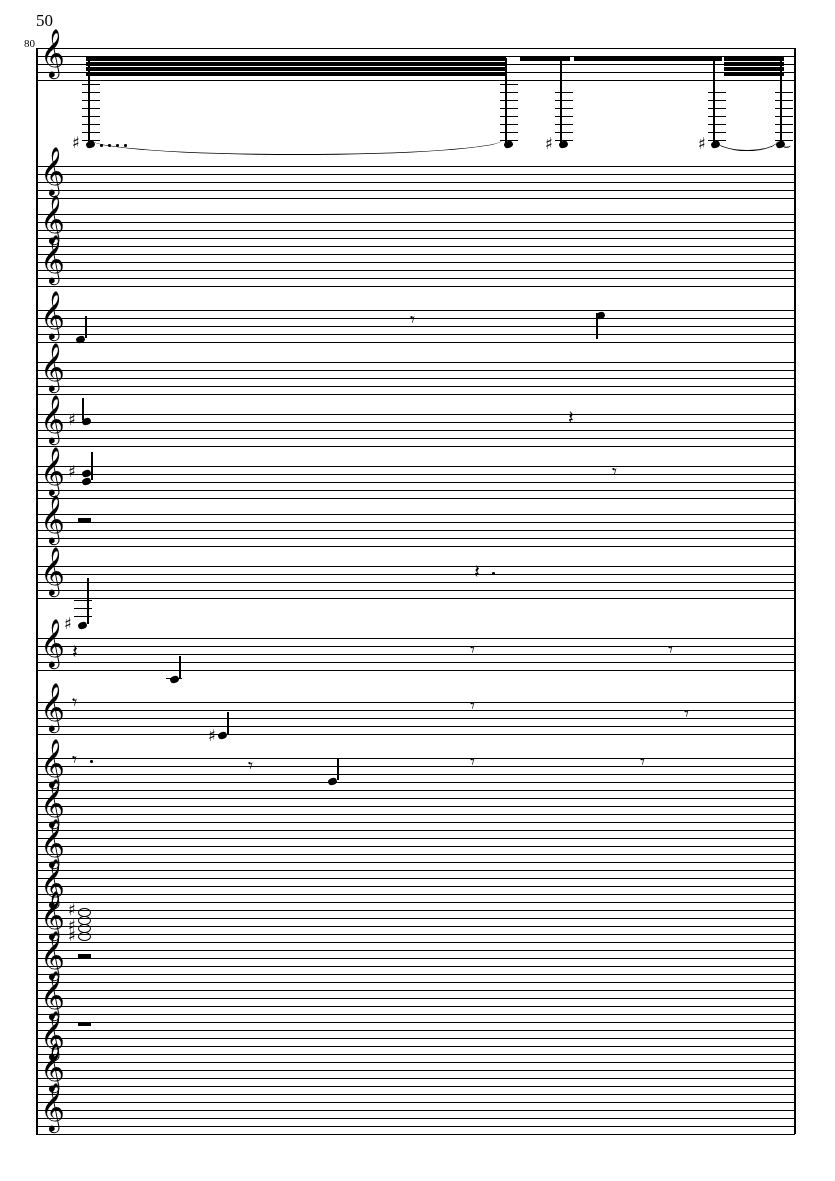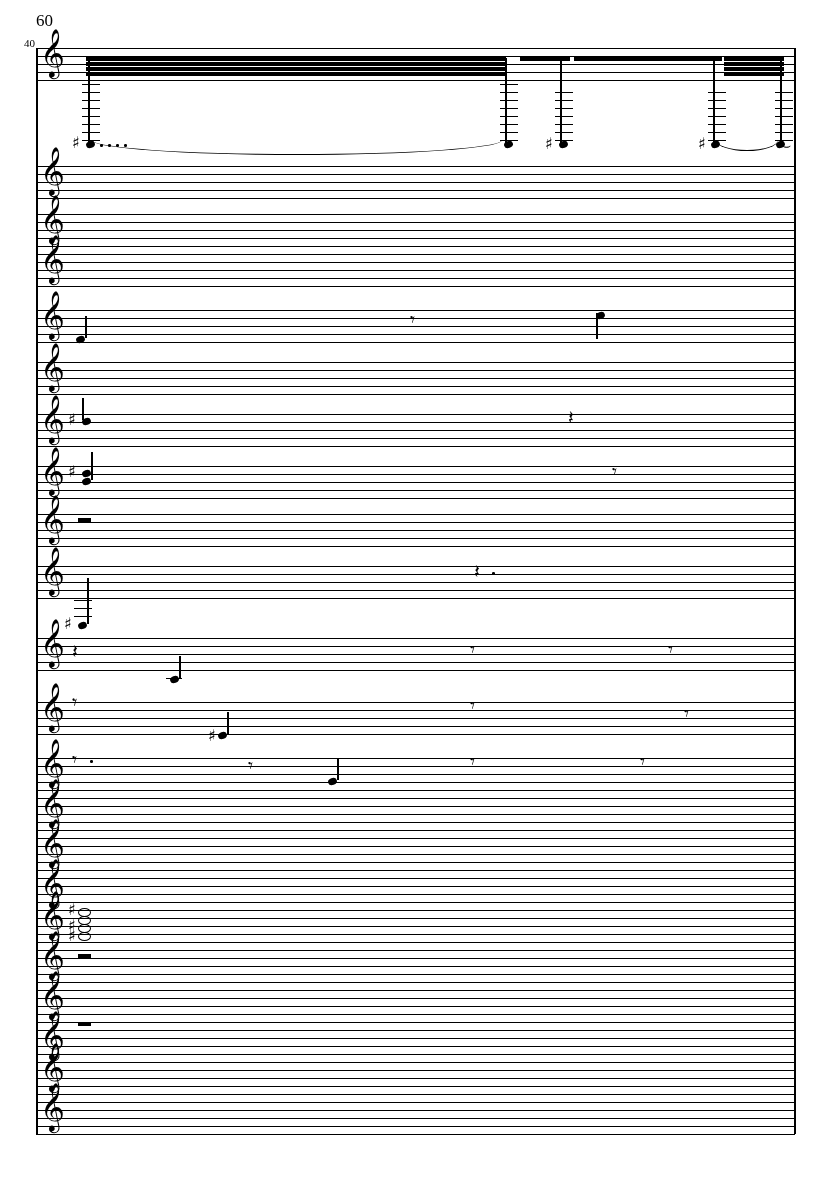--- a/index.html
+++ b/index.html
@@ -134,23 +134,23 @@
     border: 1.6px solid #000;
     border-radius: 50%;
     background: transparent;
   }
 </style>
 </head>
 <body>
 
 <div id="page">
 
-  <div class="page-number" style="left:36px; top:12px;">60</div>
-
-  <div class="measure-number" style="left:24px; top:38px;">40</div>
+  <div class="page-number" style="left:36px; top:12px;">50</div>
+
+  <div class="measure-number" style="left:24px; top:38px;">80</div>
 
   <div class="system-bar" style="left:36px; top:48px; height:1086px;"></div>
   <div class="system-bar" style="left:794px; top:48px; height:1086px;"></div>
 
   <div class="staff" style="top:48px; width:759px; left:36px;">
     <div class="line"></div>
     <div class="line"></div>
     <div class="line"></div>
     <div class="line"></div>
     <div class="line"></div>

